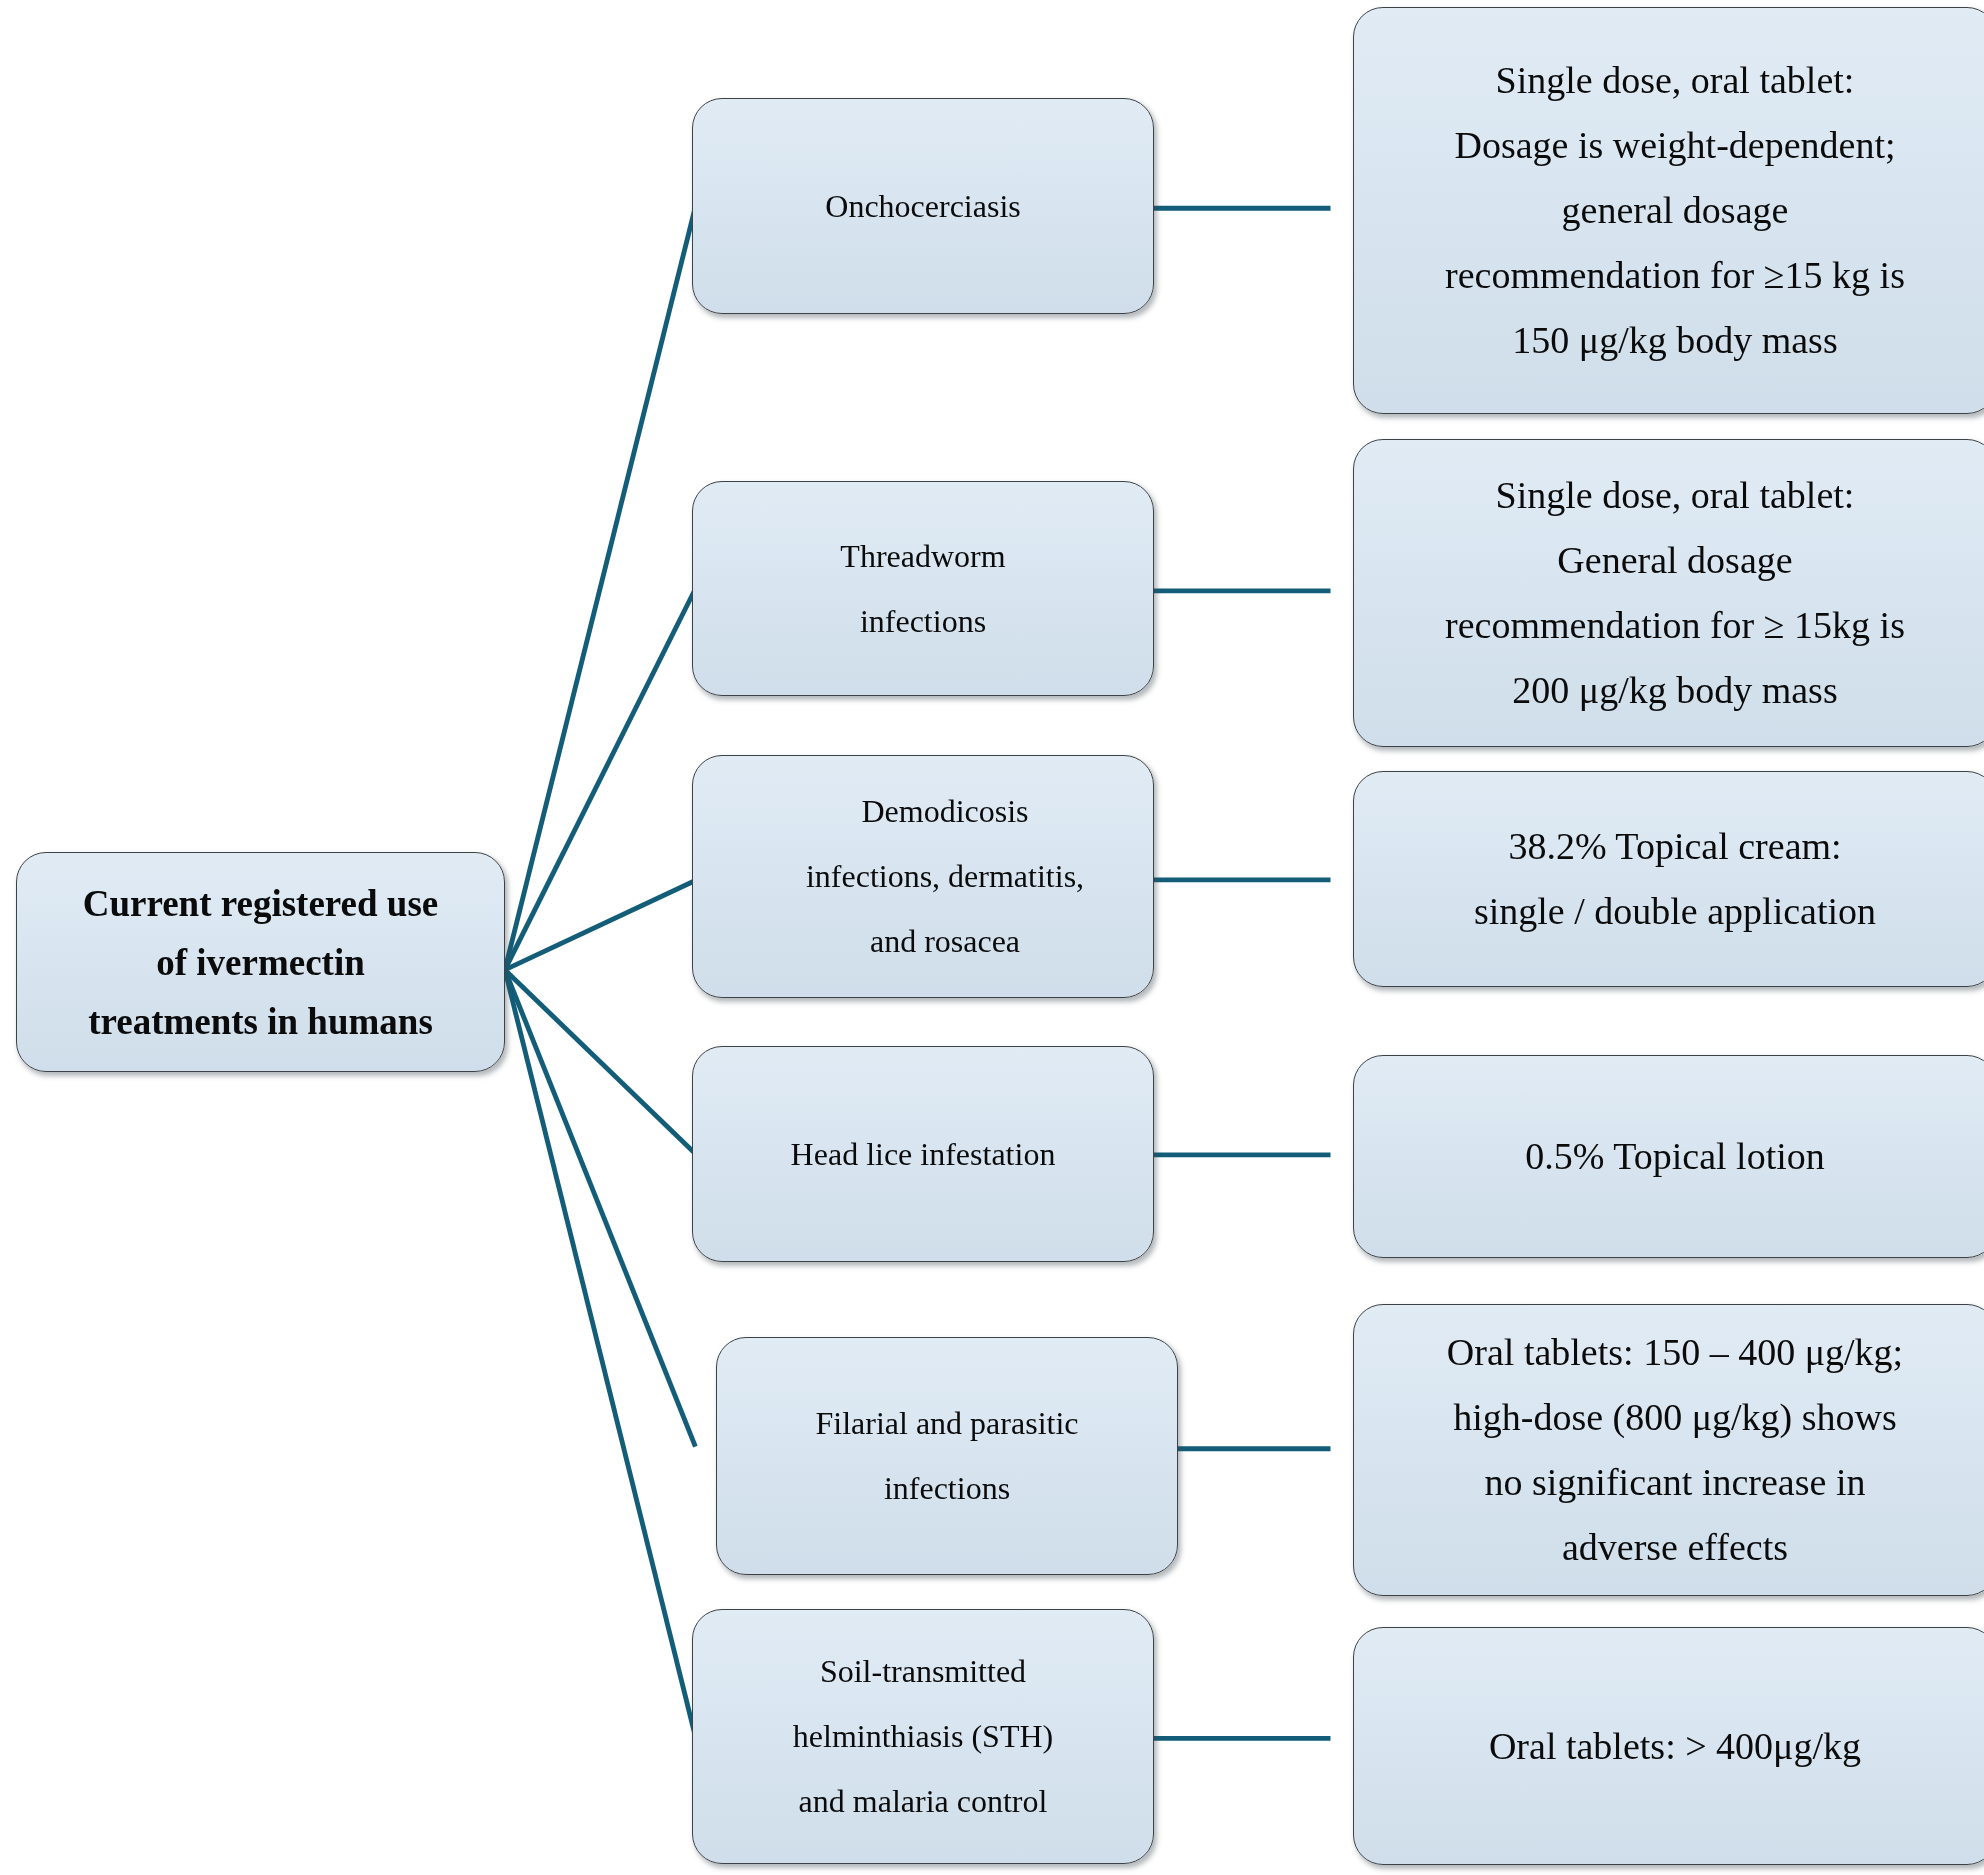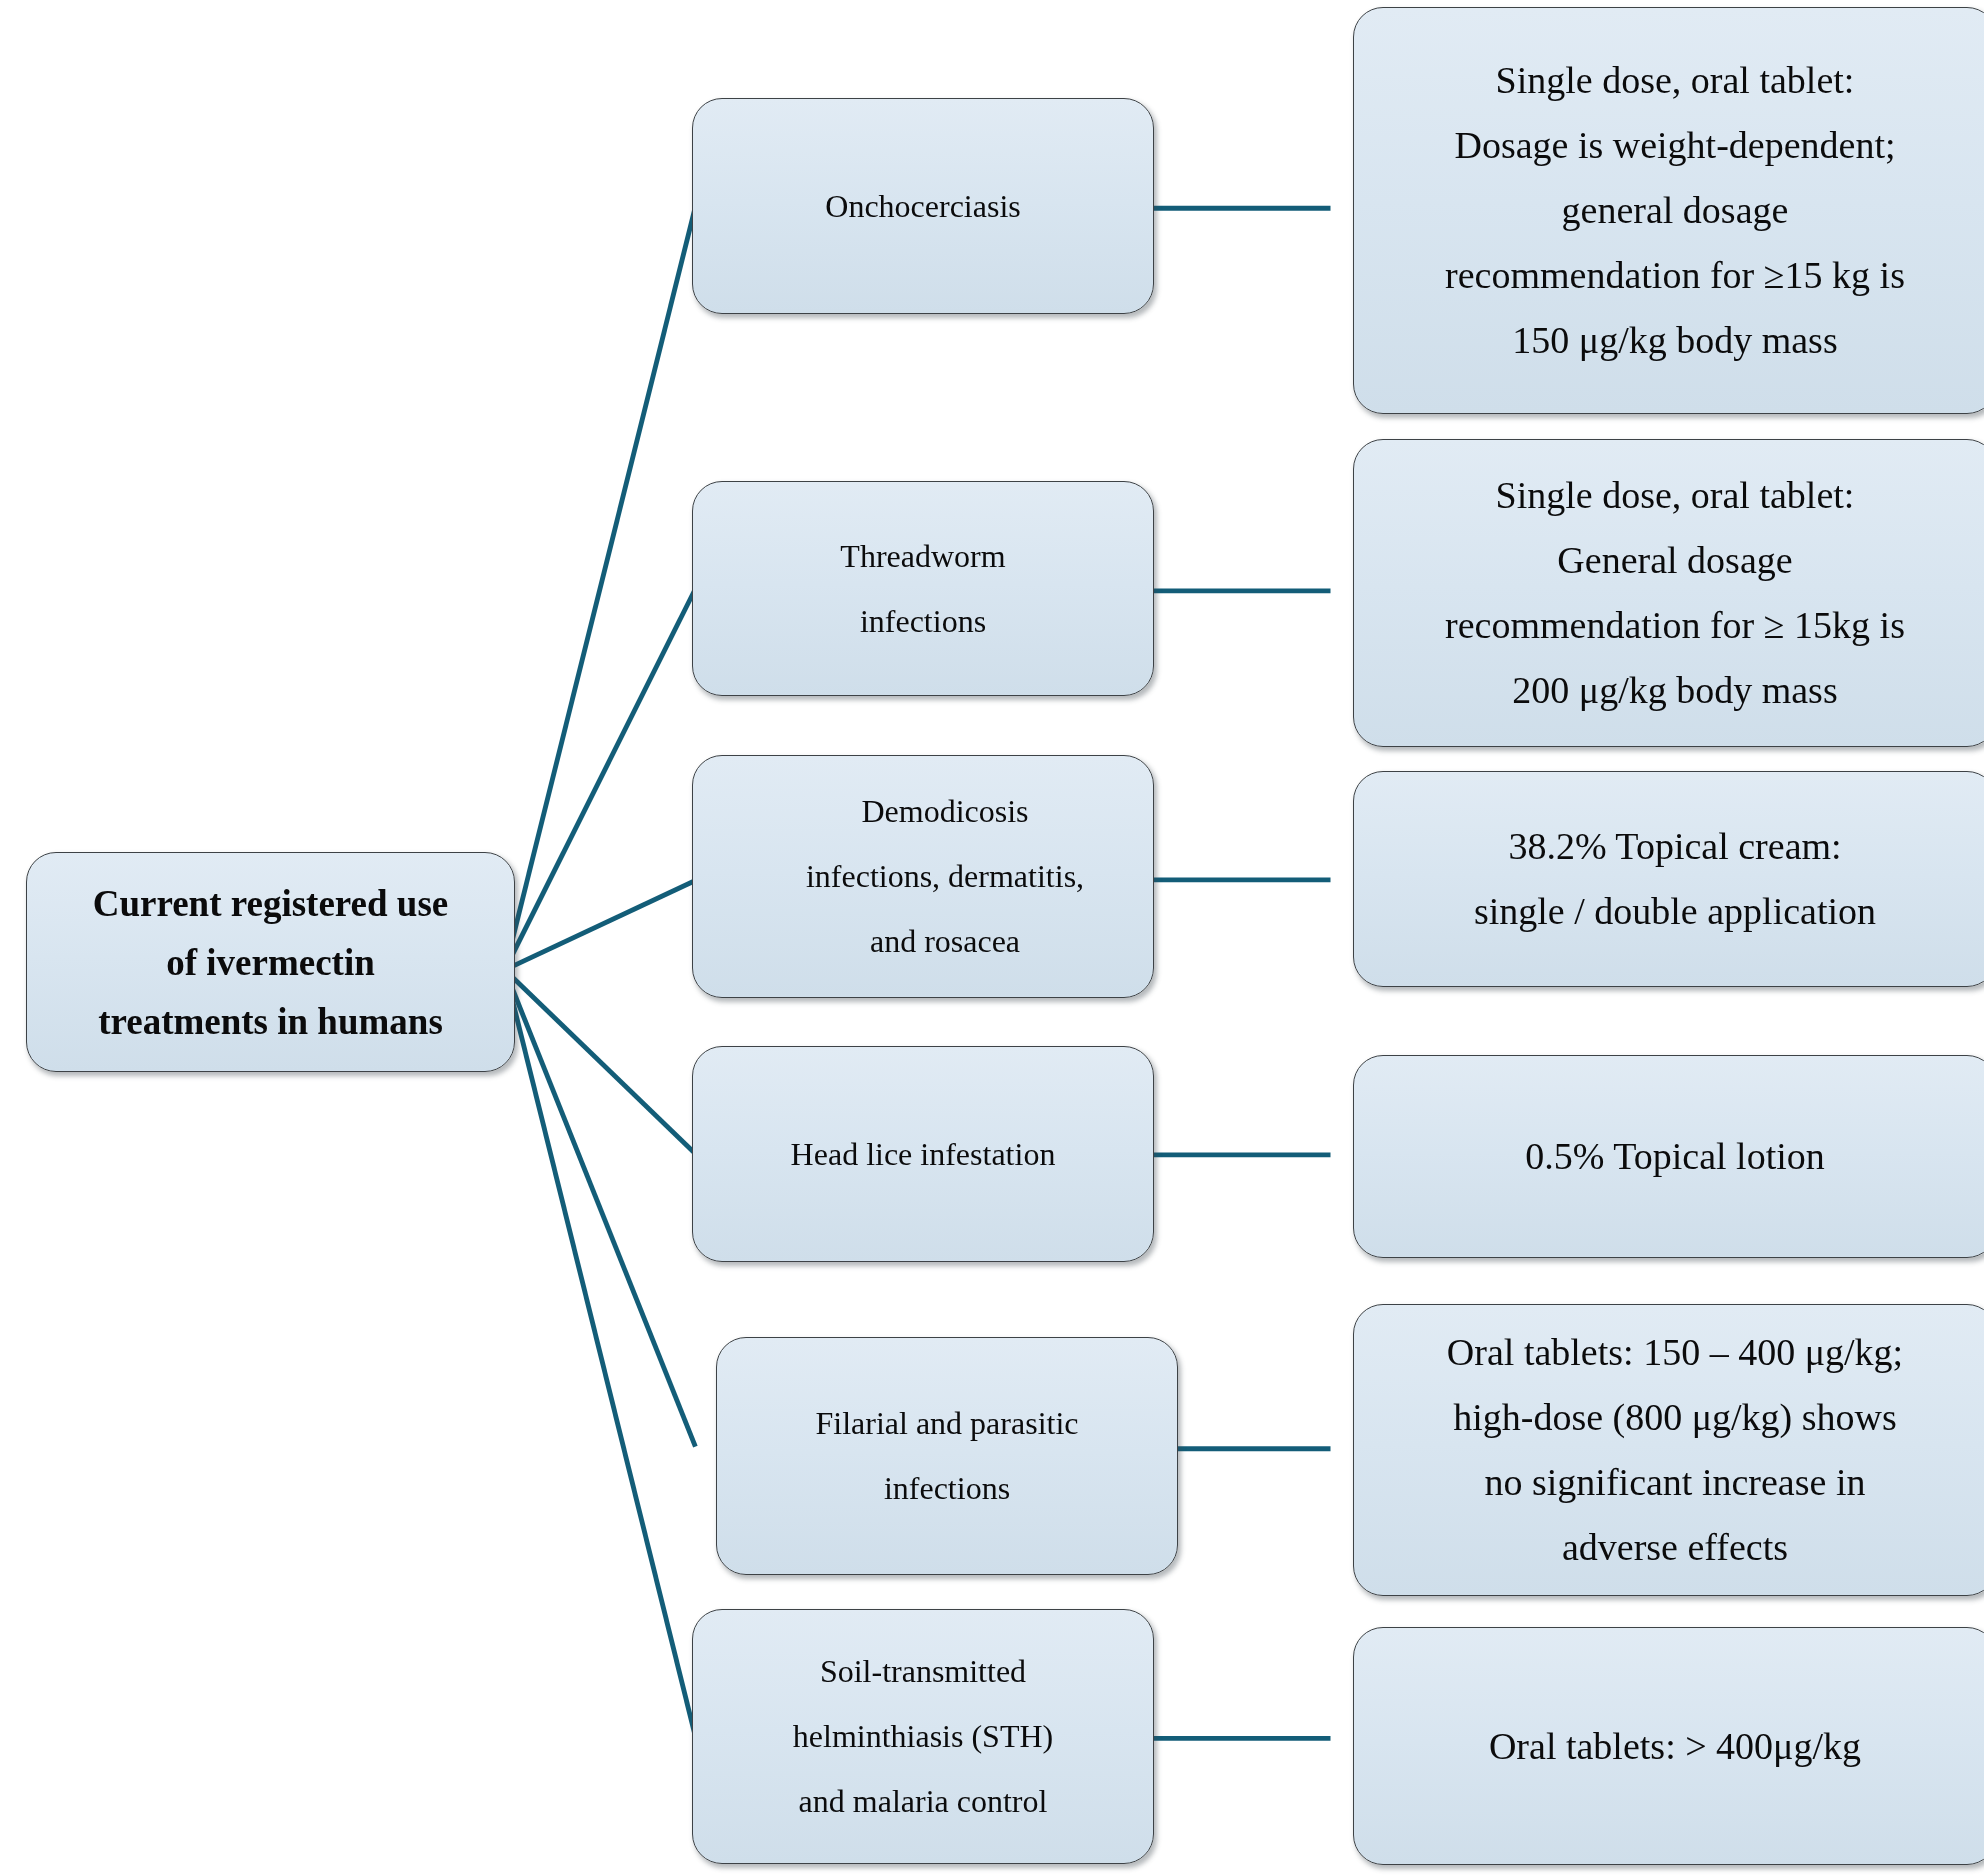--- a/index.html
+++ b/index.html
@@ -32,21 +32,21 @@
     display:flex;
     align-items:center;
     justify-content:center;
     text-align:center;
   }
   .box span{
     white-space:pre-line;
     display:block;
     padding:0 15px;
   }
-  .root-box{left:16px;top:852px;width:489px;height:220px;margin-left:10px;}
+  .root-box{left:16px;top:852px;width:489px;height:220px;}
   .root-box span{font-weight:bold;font-size:37px;line-height:59px;}
   .mid{left:692px;width:462px;}
   .mid span{font-size:32px;line-height:65px;}
   .right{left:1328px;width:644px;margin-left:25px;}
   .right span{font-size:38px;line-height:65px;}
   .m1{top:98px;height:216px;}
   .m2{top:481px;height:215px;}
   .m3{top:755px;height:243px;padding-left:44px;}
   .m4{top:1046px;height:216px;}
   .m5{top:1337px;height:238px;margin-left:24px;}

